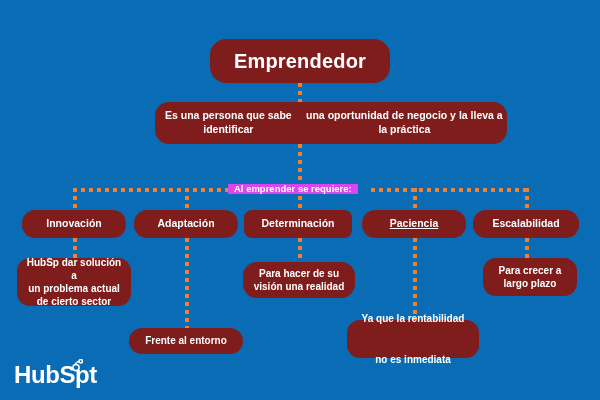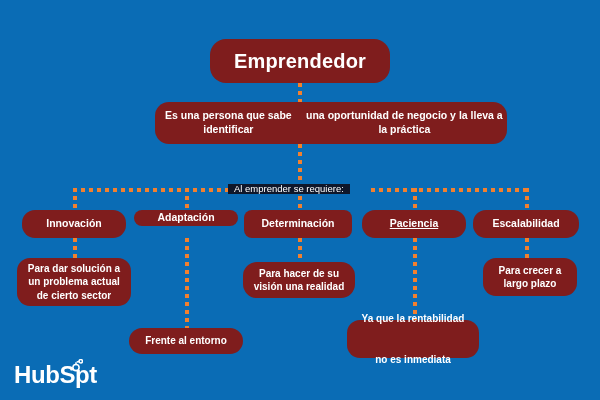--- a/index.html
+++ b/index.html
@@ -64,23 +64,23 @@
     background-image:linear-gradient(to right,#f2802e 50%, rgba(0,0,0,0) 0%);
     background-position:left top;
     background-size:8px 4px;
     background-repeat:repeat-x;
   }
 
   .railtext{
     position:absolute;
     color:#ffffff;
     font-size:9.5px;
-    font-weight:400;
+    font-weight:700;
     white-space:nowrap;
-    background:#0f172a;
+    background:#d946ef;
     padding:0 6px;
     z-index:2;
     line-height:1;
   }
 
   
   .logo{
     position:absolute;
     left:14px;top:363px;
     display:flex;
@@ -127,41 +127,41 @@
 
   <div class="dotv" style="left:73px;top:188px;height:22px;"></div>
   <div class="dotv" style="left:185px;top:188px;height:22px;"></div>
   <div class="dotv" style="left:298px;top:188px;height:22px;"></div>
   <div class="dotv" style="left:413px;top:188px;height:22px;"></div>
   <div class="dotv" style="left:525px;top:188px;height:22px;"></div>
 
   <div class="node cat" style="left:22px;top:210px;width:104px;height:28px;">
     <span>Innovación</span>
   </div>
-  <div class="node cat" style="left:134px;top:210px;width:104px;height:16px;">
+  <div class="node cat" style="left:134px;top:210px;width:104px;height:28px;">
     <span>Adaptación</span>
   </div>
   <div class="node cat" style="left:244px;top:210px;width:108px;height:28px;border-radius:8px;">
     <span>Determinación</span>
   </div>
   <div class="node cat" style="left:362px;top:210px;width:104px;height:28px;text-decoration:underline;">
     <span>Paciencia</span>
   </div>
   <div class="node cat" style="left:473px;top:210px;width:106px;height:28px;">
     <span>Escalabilidad</span>
   </div>
 
   <div class="dotv" style="left:73px;top:238px;height:20px;"></div>
   <div class="dotv" style="left:185px;top:238px;height:90px;"></div>
   <div class="dotv" style="left:298px;top:238px;height:24px;"></div>
   <div class="dotv" style="left:413px;top:238px;height:82px;"></div>
   <div class="dotv" style="left:525px;top:238px;height:20px;"></div>
 
   <div class="node leaf" style="left:17px;top:258px;width:114px;height:48px;flex-direction:column;">
-    <span>Para dar solución a</span>
+    <span>HubSp dar solución a</span>
     <span>un problema actual</span>
     <span>de cierto sector</span>
   </div>
 
   <div class="node leaf" style="left:129px;top:328px;width:114px;height:26px;align-items:center;">
     <span>Frente al entorno</span>
   </div>
 
   <div class="node leaf" style="left:243px;top:262px;width:112px;height:36px;flex-direction:column;border-radius:14px;">
     <span>Para hacer de su</span>

